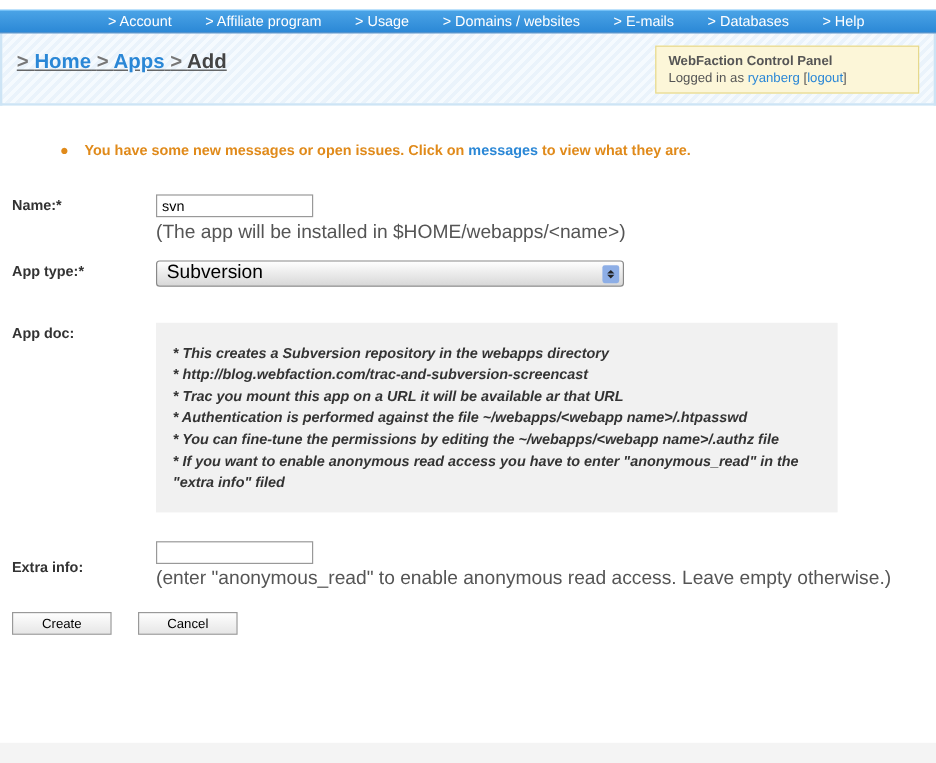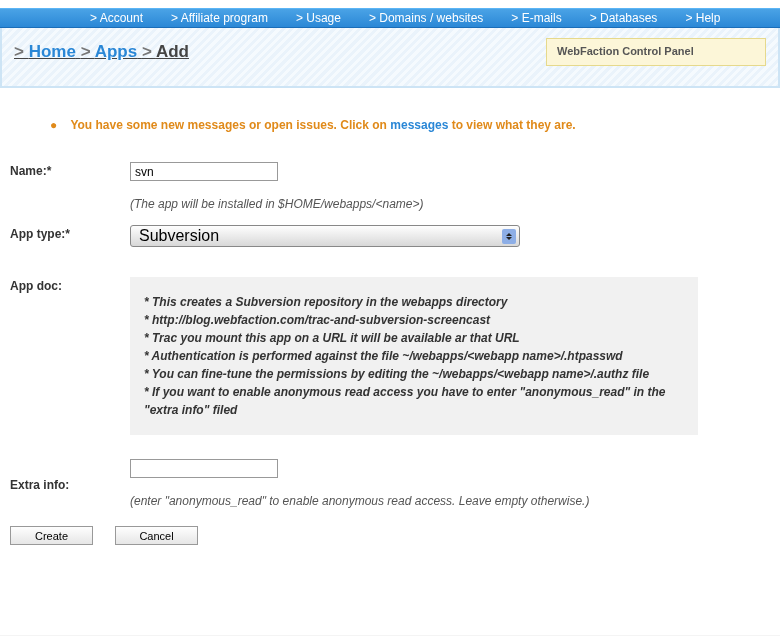--- a/index.html
+++ b/index.html
@@ -14,22 +14,22 @@
 .userbox { position: absolute; top: 10px; right: 12px; width: 220px; background: #fcf6d8; border: 1px solid #e6d98c; padding: 6px 10px; font-size: 11px; color: #555;}
 .userbox .title { font-weight: bold; color: #555; margin-bottom: 2px; }
 .userbox .ulink { color: #2a87d6; cursor: pointer; }
 .content { padding: 30px 10px 40px 10px; }
 .msgline { margin: 0 0 30px 40px; font-size: 12px; font-weight: bold; color: #e08a1a; }
 .msgline .bullet { color: #e08a1a; margin-right: 10px; }
 .msgline .lnk { color: #2a87d6; cursor: pointer; }
 .row { display: flex; align-items: flex-start; margin-bottom: 10px; }
 .label { width: 120px; padding-top: 2px; color: #333; font-size: 12px; font-weight: bold;}
 .field { flex: 1; }
-.hint { color: #555; font-size: 12px; margin-top: 16px; font-style: italic; }
-input[type=text] { width: 148px; height: 19px; border: 1px solid #999; padding: 1px 4px; font-size: 12px; background: #fff;}
+.hint { color: #555; font-size: 16px; margin-top: 4px; }
+input[type=text] { width: 131px; height: 19px; border: 1px solid #999; padding: 1px 4px; font-size: 12px; background: #fff;}
 .select-wrap { width: 390px; height: 22px; background: linear-gradient(#fefefe,#d8d8d8); border: 1px solid #888; border-radius: 3px; display: flex; align-items: center; position: relative; padding-left: 8px; font-size: 16px; cursor: pointer;}
 .select-wrap .arrow { position: absolute; right: 3px; top: 3px; width: 14px; height: 15px; background: #8daee6; border-radius: 2px; display: flex; flex-direction: column; justify-content: center; align-items: center; gap: 1px;}
 .select-wrap .arrow::before { content:""; border-left:3px solid transparent;border-right:3px solid transparent;border-bottom:3px solid #222;}
 .select-wrap .arrow::after { content:""; border-left:3px solid transparent;border-right:3px solid transparent;border-top:3px solid #222;}
 .docbox { background: #f1f1f1; padding: 16px 14px; font-style: italic; font-weight: bold; color: #333; font-size: 12px; line-height: 1.5; width: 568px;}
 .btn { width: 83px; height: 19px; background: linear-gradient(#fefefe,#e6e6e6); border: 1px solid #999; font-size: 11px; cursor: pointer; display: inline-flex; align-items: center; justify-content: center;}
 .btns { margin-top: 18px; display: flex; gap: 22px; }
 .footer-strip{ margin-top:50px; height:18px; background:#f4f4f4;}
 </style>
 </head>
@@ -47,20 +47,24 @@
 </div>
 
 <div class="header-area">
   <div class="breadcrumb">
     <span class="sep">&gt; </span><span class="link">Home</span>
     <span class="sep"> &gt; </span><span class="link">Apps</span>
     <span class="sep"> &gt; </span><span>Add</span>
   </div>
   <div class="userbox">
     <div class="title">WebFaction Control Panel</div>
+    <div>
+      <span>Logged in as </span><span class="ulink">ryanberg</span>
+      <span> [</span><span class="ulink">logout</span><span>]</span>
+    </div>
   </div>
 </div>
 
 <div class="content">
 
   <div class="msgline">
     <span class="bullet">●</span>
     <span>You have some new messages or open issues. Click on </span><span class="lnk">messages</span><span> to view what they are.</span>
   </div>
 

